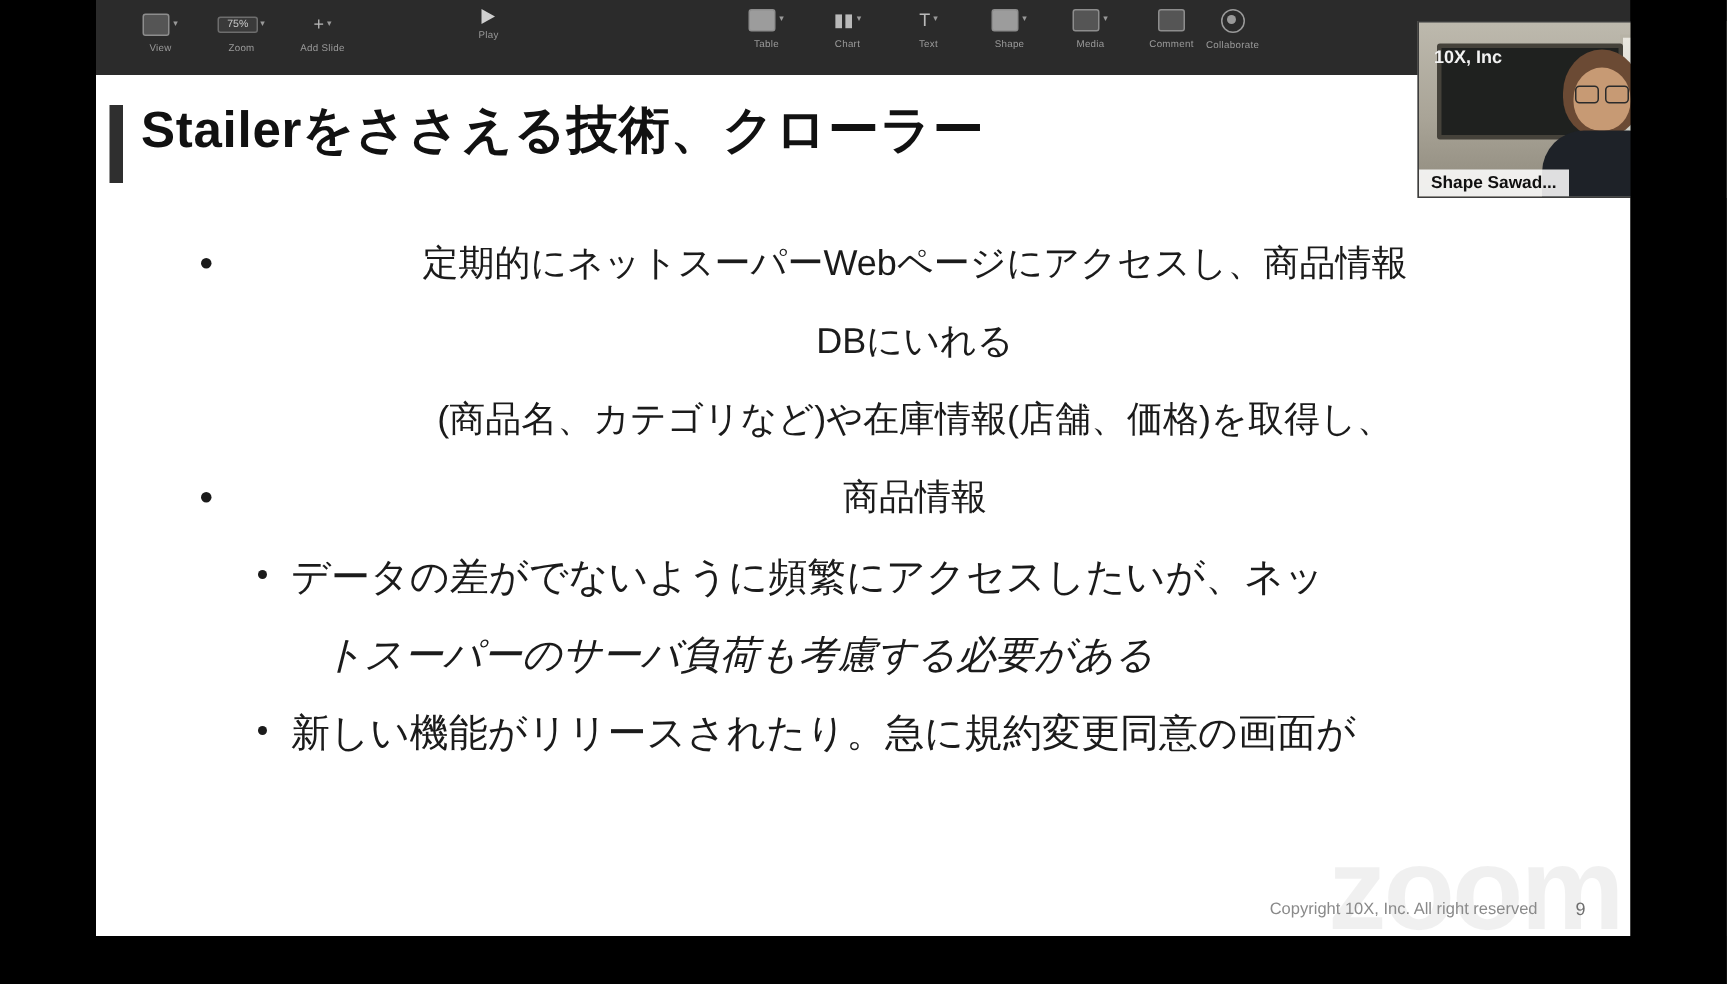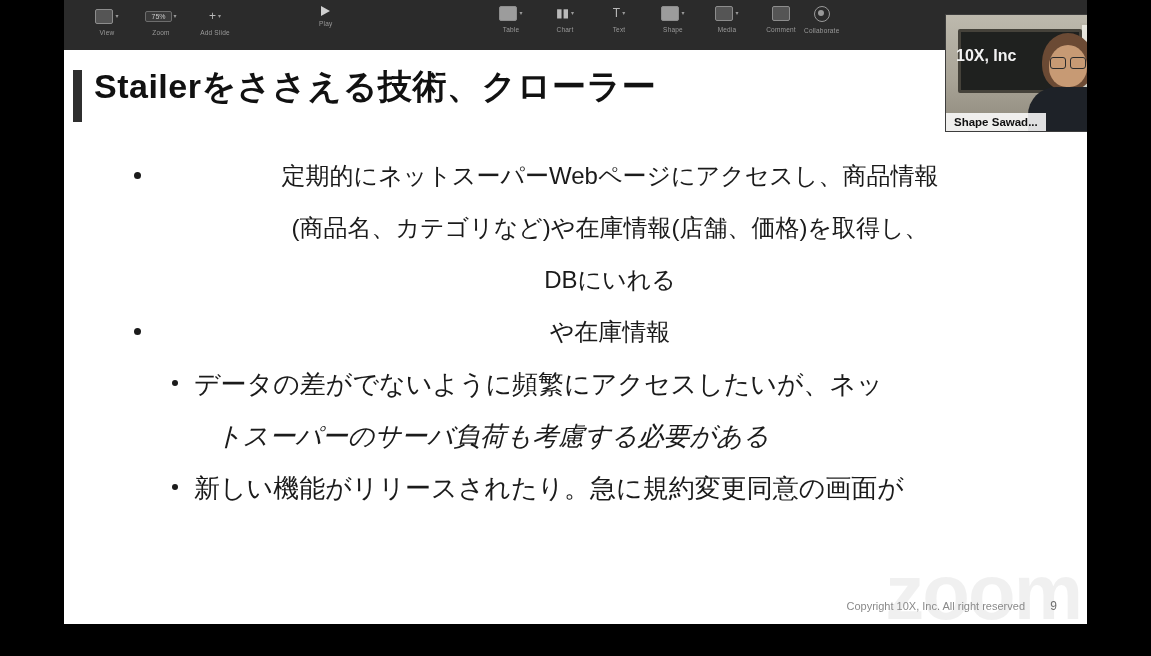--- a/index.html
+++ b/index.html
@@ -270,24 +270,23 @@
     left: 12px; top: 14px;
     width: 118px; height: 58px;
     background: #1f211f;
     border: 3px solid #45423a;
     border-radius: 2px;
   }
   .vt-board-text {
     position: absolute;
     left: 10px; top: 16px;
     color: #f2f2f2;
-    font-size: 16px;
+    font-size: 12px;
     font-weight: bold;
     white-space: nowrap;
-    margin-top: 16px;
   }
   .vt-window {
     position: absolute;
     right: 4px; top: 8px;
     width: 62px; height: 66px;
     background: linear-gradient(180deg,#e9e7df 0%, #cfd0c8 100%);
     border: 2px solid #b7b3a6;
   }
   .vt-plant {
     position: absolute;
@@ -440,27 +439,27 @@
       <div id="title-bar"></div>
       <div id="slide-title">Stailerをささえる技術、クローラー</div>
       <div id="hashtag">#10X</div>
     </div>
 
     <div id="bullets">
 
       <div class="b1">
         <span class="dot"></span>
         <span class="b1-text">定期的にネットスーパーWebページにアクセスし、商品情報</span>
+        <span class="b1-text">DBにいれる</span>
         <span class="b1-text">(商品名、カテゴリなど)や在庫情報(店舗、価格)を取得し、</span>
-        <span class="b1-text">DBにいれる</span>
       </div>
 
       <div class="b1">
         <span class="dot"></span>
-        <span class="b1-text">や在庫情報</span>
+        <span class="b1-text">商品情報</span>
       </div>
 
       <div class="b2">
         <span class="dot"></span>
         <span class="no-indent">データの差がでないように頻繁にアクセスしたいが、ネッ</span>
         <span class="indent-line">トスーパーのサーバ負荷も考慮する必要がある</span>
       </div>
 
       <div class="b2">
         <span class="dot"></span>

